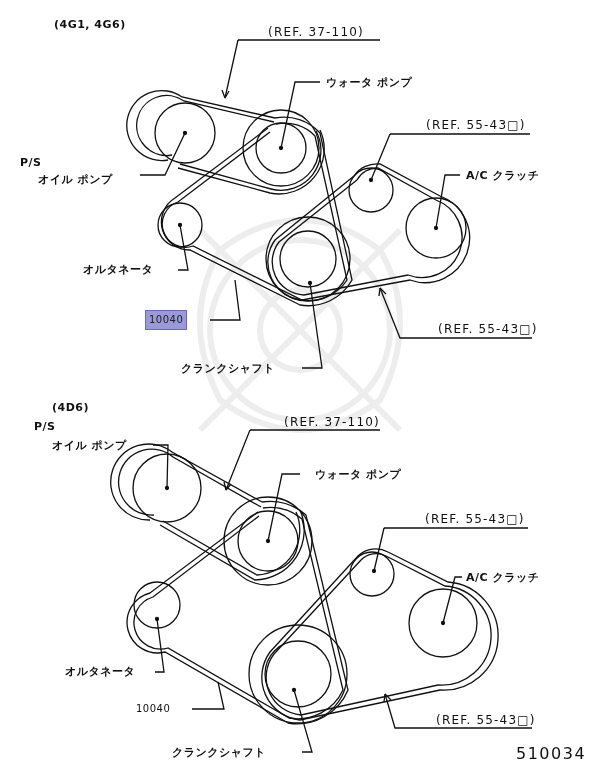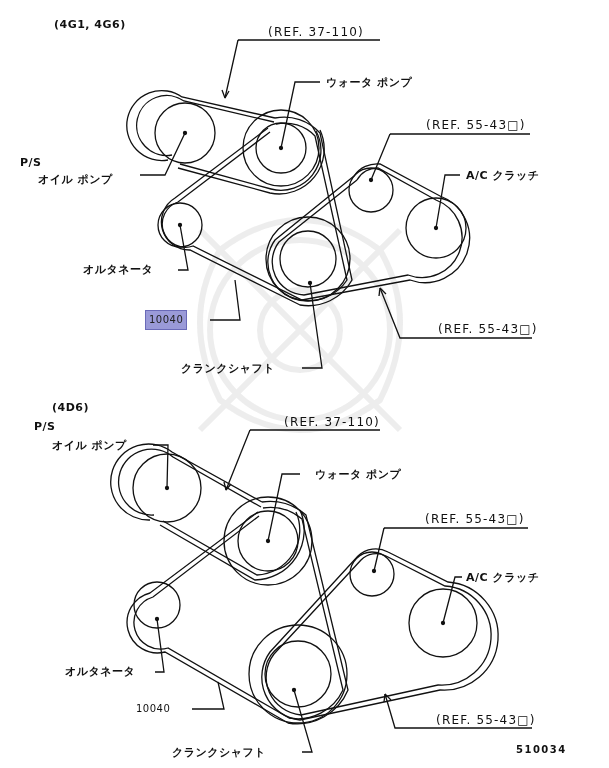--- a/index.html
+++ b/index.html
@@ -3,21 +3,21 @@
 <meta charset="utf-8">
 <style>
   html, body { margin:0; padding:0; background:#ffffff; }
   body { width:609px; height:768px; position:relative; overflow:hidden;
          font-family:"DejaVu Sans", "Liberation Sans", sans-serif; color:#111; }
   .lbl { position:absolute; font-size:11px; font-weight:bold; white-space:nowrap; line-height:15px; letter-spacing:0.5px; }
   .ref { position:absolute; font-size:12px; white-space:nowrap; letter-spacing:1.2px; line-height:14px; font-family:"DejaVu Sans", sans-serif;margin-left:28px; }
   .part { position:absolute; font-size:10px; white-space:nowrap; letter-spacing:0.5px; line-height:18px; }
   .hl { background:#9a9ad8; border:1px solid #6a6ab8; padding:0 3px; color:#222; }
   svg.diag { position:absolute; left:0; top:0; }
-  .code { position:absolute; font-size:10px; font-weight:bold; letter-spacing:1.5px; }
+  .code { position:absolute; font-size:16px; font-weight:normal; letter-spacing:1.5px; }
 </style>
 </head>
 <body>
 
 <svg class="diag" width="609" height="768" viewBox="0 0 609 768">
 
   <g stroke="#ececec" stroke-width="6" fill="none" opacity="0.9">
     <circle cx="300" cy="330" r="90"></circle>
     <path d="M220 250 Q300 190 380 250 Q420 320 380 400 Q300 460 220 400 Q180 320 220 250Z"></path>
     <path d="M200 430 L400 230 M200 230 L400 430"></path>

